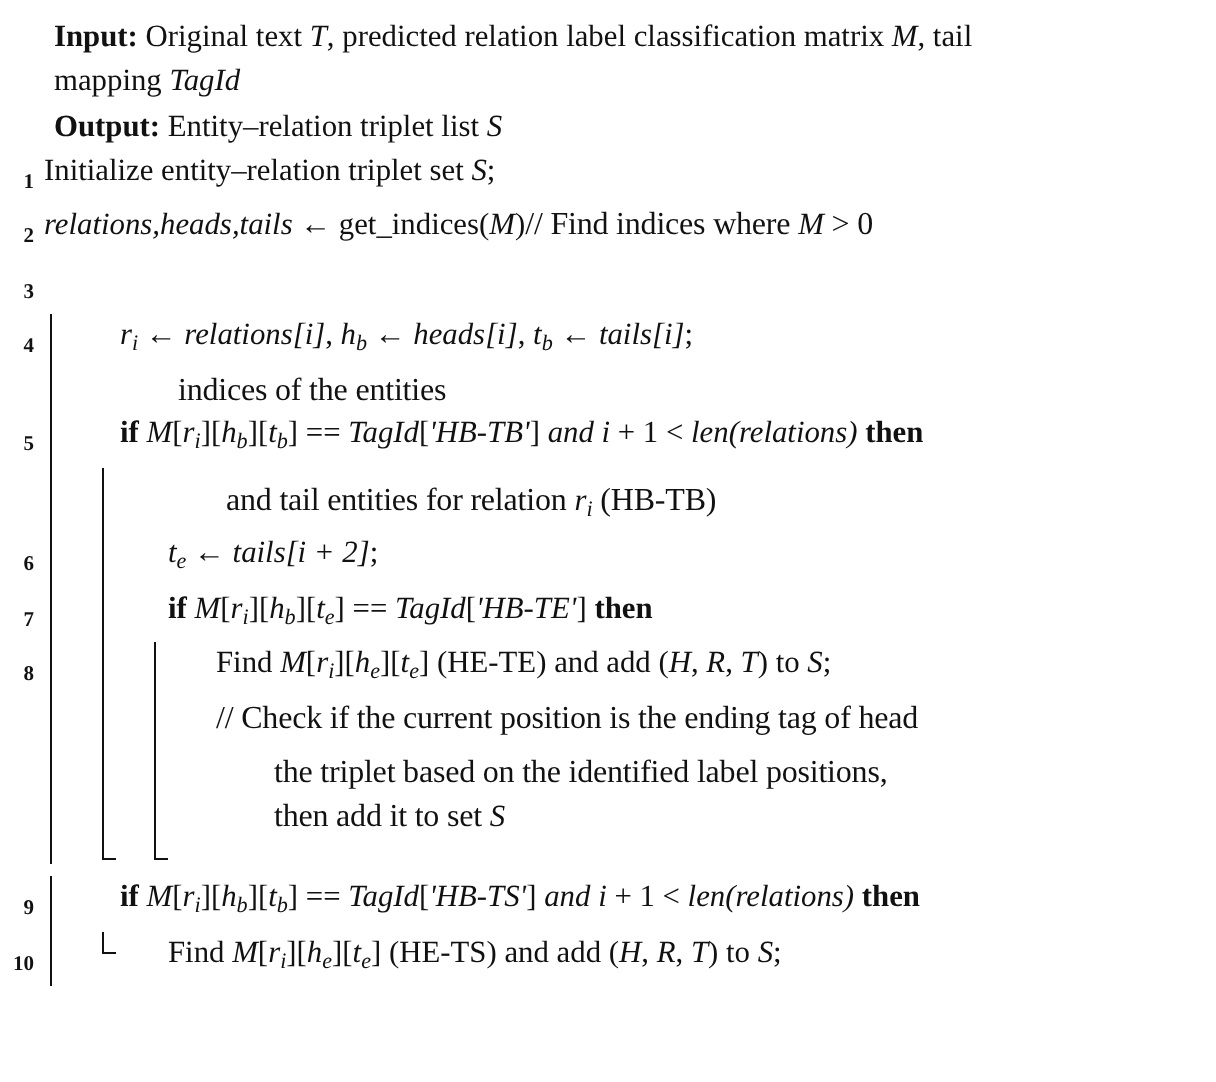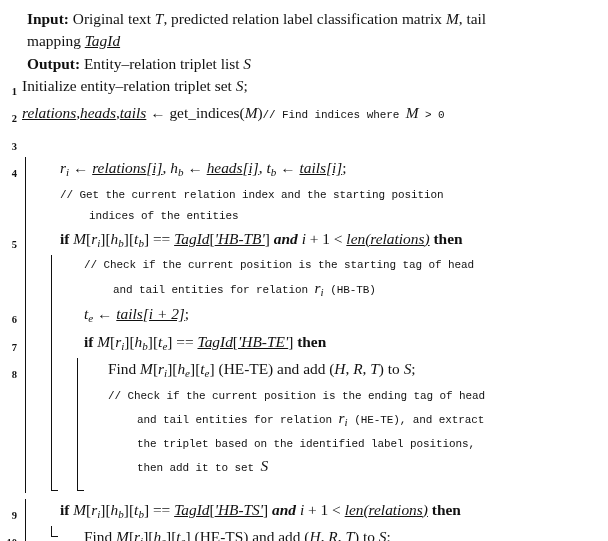--- a/index.html
+++ b/index.html
@@ -84,29 +84,29 @@
 
   
   .hdr {
     display: flex;
     font-size: 15.4px;
     line-height: 21.5px;
   }
   .hdr .gut { width: 22px; min-width: 22px; }
   .hdr .txt { flex: 1; padding-left: 5px; }
   .kw { font-weight: bold; text-align: center; }
-  .it { font-style: italic; text-decoration: underline; }
-  .bit { font-style: italic; font-weight: bold; margin-top: 12px; }
+  .it { font-style: italic; }
+  .bit { font-style: italic; font-weight: normal; margin-top: 12px; }
   .mathvar { font-style: italic; font-family: "Liberation Serif", "DejaVu Serif", serif; }
   .cont-indent { padding-left: 42px; }
 
   
   .cmt {
-    font-family: Liberation Mono, monospace;
-    font-size: 11px;
+    font-family: Liberation Serif, serif;
+    font-size: 16px;
     letter-spacing: -0.1px;
     line-height: 21.5px;
     white-space: pre;
   }
   .mathspan {
     font-family: "Liberation Serif", "DejaVu Serif", serif;
     font-size: 15.4px;
     font-style: italic;
   }
   .sub { font-size: 0.72em; vertical-align: -0.28em; font-style: italic; }
@@ -159,41 +159,35 @@
     <div class="lineno">4</div>
     <div class="ind bar"></div>
     <div class="body" style="padding-left:12px;">
       <span class="mathvar">r<span class="sub">i</span></span><span class="seg"> ← </span><span class="it">relations</span><span class="it">[i]</span><span class="seg">, </span><span class="mathvar">h<span class="sub">b</span></span><span class="seg"> ← </span><span class="it">heads</span><span class="it">[i]</span><span class="seg">, </span><span class="mathvar">t<span class="sub">b</span></span><span class="seg"> ← </span><span class="it">tails</span><span class="it">[i]</span><span>;</span>
     </div>
   </div>
 
   <div class="row">
     <div class="lineno"></div>
     <div class="ind bar"></div>
-    <div class="body cmt" style="padding-left:12px;">// Get the current relation index and the starting position</div>
-  </div>
-  <div class="row">
-    <div class="lineno"></div>
-    <div class="ind bar"></div>
     <div class="body cmt" style="padding-left:41px;">indices of the entities</div>
   </div>
 
   <div class="row">
     <div class="lineno">5</div>
     <div class="ind bar"></div>
     <div class="body" style="padding-left:12px;">
       <span class="kw">if</span><span class="seg"> </span><span class="mathvar">M</span><span>[</span><span class="mathvar">r<span class="sub">i</span></span><span>][</span><span class="mathvar">h<span class="sub">b</span></span><span>][</span><span class="mathvar">t<span class="sub">b</span></span><span>]</span><span class="seg"> == </span><span class="it">TagId</span><span>[</span><span class="it">'HB-TB'</span><span>]</span><span class="seg"> </span><span class="bit">and</span><span class="seg"> </span><span class="mathvar">i</span><span class="seg"> + 1 &lt; </span><span class="it">len</span><span class="it">(</span><span class="it">relations</span><span class="it">)</span><span class="seg"> </span><span class="kw">then</span>
     </div>
   </div>
 
   <div class="row">
     <div class="lineno"></div>
     <div class="ind bar"></div>
     <div class="ind bar"></div>
-    <div class="body cmt" style="padding-left:10px;">// Check if the current position is the starting tag of head</div>
   </div>
   <div class="row">
     <div class="lineno"></div>
     <div class="ind bar"></div>
     <div class="ind bar"></div>
     <div class="body" style="padding-left:39px;">
       <span class="cmt">and tail entities for relation </span><span class="mathspan">r<span class="sub">i</span></span><span class="cmt"> (HB-TB)</span>
     </div>
   </div>
 
@@ -230,23 +224,20 @@
     <div class="ind bar"></div>
     <div class="ind bar"></div>
     <div class="ind bar"></div>
     <div class="body cmt" style="padding-left:8px;">// Check if the current position is the ending tag of head</div>
   </div>
   <div class="row">
     <div class="lineno"></div>
     <div class="ind bar"></div>
     <div class="ind bar"></div>
     <div class="ind bar"></div>
-    <div class="body" style="padding-left:37px;">
-      <span class="cmt">and tail entities for relation </span><span class="mathspan">r<span class="sub">i</span></span><span class="cmt"> (HE-TE), and extract</span>
-    </div>
   </div>
   <div class="row">
     <div class="lineno"></div>
     <div class="ind bar"></div>
     <div class="ind bar"></div>
     <div class="ind bar"></div>
     <div class="body cmt" style="padding-left:37px;">the triplet based on the identified label positions,</div>
   </div>
   <div class="row">
     <div class="lineno"></div>

